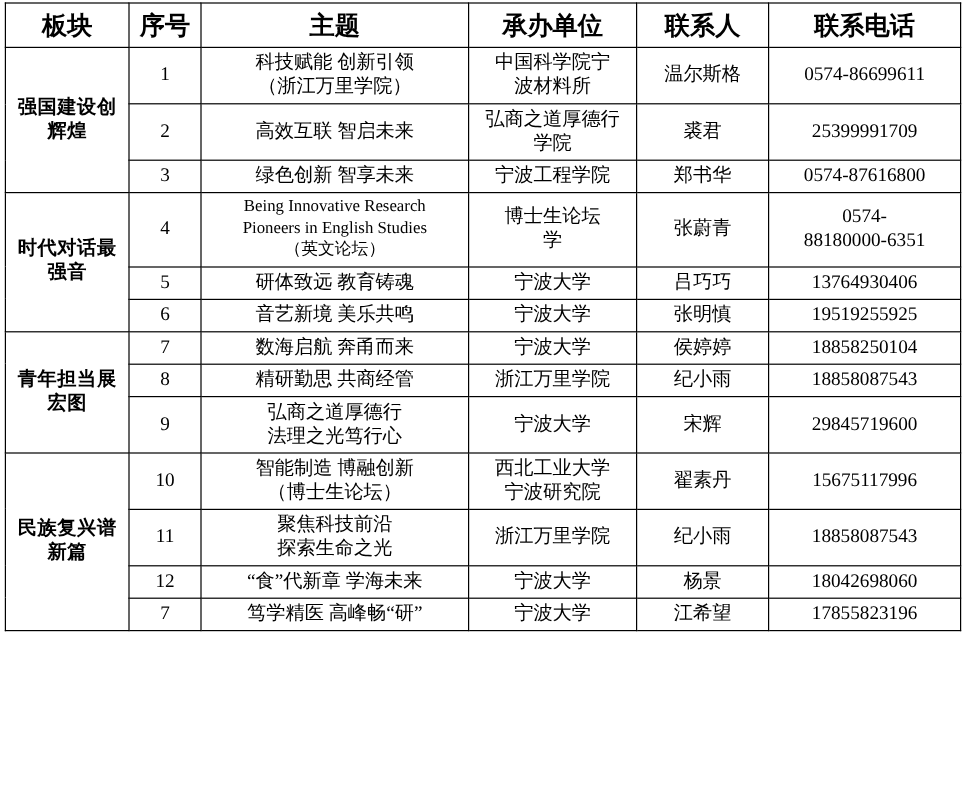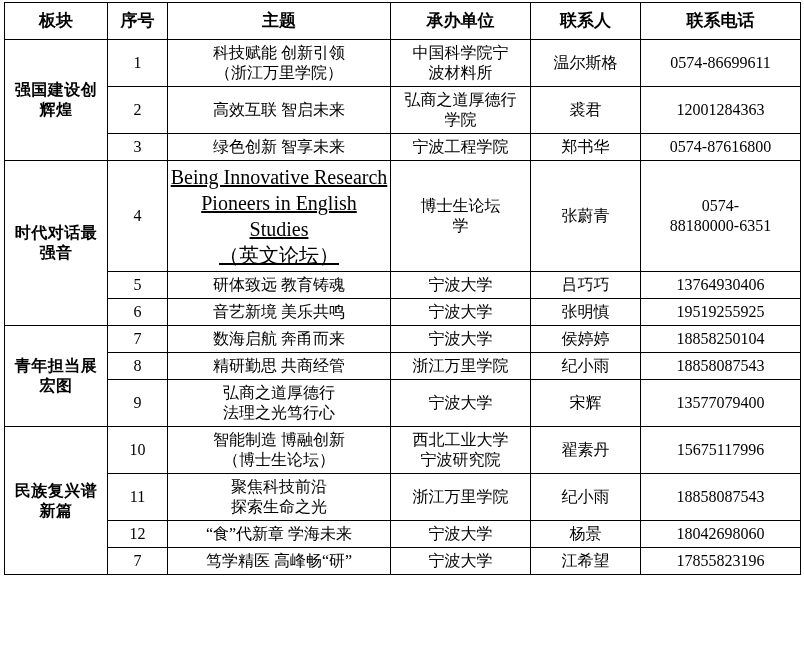--- a/index.html
+++ b/index.html
@@ -29,41 +29,40 @@
     border: 1px solid #000000;
     text-align: center;
     vertical-align: middle;
     font-size: 16px;
     line-height: 1.25;
     padding: 3px 2px;
     word-wrap: break-word;
   }
   table.schedule thead th {
     font-weight: bold;
-    font-size: 17px;
+    font-size: 21px;
     height: 30px;
   }
   .col-section { width: 103px; }
   .col-index   { width: 60px; }
   .col-topic   { width: 223px; }
   .col-host    { width: 140px; }
   .col-contact { width: 110px; }
   .col-phone   { width: 160px; }
 
   td.section-cell {
     font-weight: bold;
     font-size: 16px;
     letter-spacing: 0.5px;
   }
   td.topic-cell { font-size: 16px; }
   td.topic-cell.english {
     font-family: "Liberation Serif", "DejaVu Serif", serif;
-    font-size: 20px;
+    font-size: 14px;
     line-height: 1.3;
-    text-decoration: underline;
   }
   td.index-cell { font-size: 16px; }
   td.host-cell { font-size: 16px; }
   td.contact-cell { font-size: 16px; }
   td.phone-cell { font-size: 16px; }
   .line { display: block; }
 </style>
 </head>
 <body>
 
@@ -108,21 +107,21 @@
           <td class="index-cell">2</td>
           <td class="topic-cell">
             <span class="line">高效互联 智启未来</span>
           </td>
           <td class="host-cell">
             <span class="line">弘商之道厚德行</span>
             <span class="line">学院</span>
           </td>
           <td class="contact-cell">裘君</td>
           <td class="phone-cell">
-            <span class="line">12001284363</span>
+            <span class="line">25399991709</span>
           </td>
         </tr>
         <tr>
           <td class="index-cell">3</td>
           <td class="topic-cell">
             <span class="line">绿色创新 智享未来</span>
           </td>
           <td class="host-cell">
             <span class="line">宁波工程学院</span>
           </td>
@@ -206,21 +205,21 @@
           <td class="index-cell">9</td>
           <td class="topic-cell">
             <span class="line">弘商之道厚德行</span>
             <span class="line">法理之光笃行心</span>
           </td>
           <td class="host-cell">
             <span class="line">宁波大学</span>
           </td>
           <td class="contact-cell">宋辉</td>
           <td class="phone-cell">
-            <span class="line">13577079400</span>
+            <span class="line">29845719600</span>
           </td>
         </tr>
         <tr>
           <td class="section-cell" rowspan="4">民族复兴谱新篇</td>
           <td class="index-cell">10</td>
           <td class="topic-cell">
             <span class="line">智能制造 博融创新</span>
             <span class="line">（博士生论坛）</span>
           </td>
           <td class="host-cell">

